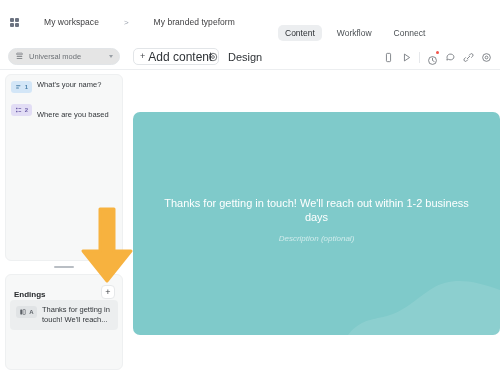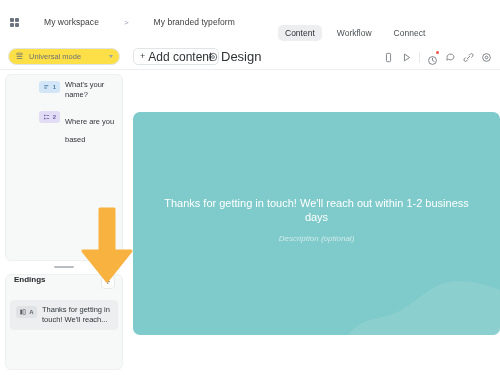--- a/index.html
+++ b/index.html
@@ -81,21 +81,21 @@
     width: 500px; height: 26px;
     border-bottom: 1px solid #eceef0;
     box-sizing: border-box;
   }
   .mode-select {
     position: absolute;
     left: 8px; top: 4px;
     width: 112px; height: 17px;
     border: 1px solid #e2e5e8;
     border-radius: 9px;
-    background: #fde047;
+    background: #e5e5e5;
     display: flex;
     align-items: center;
     padding: 0 6px;
     box-sizing: border-box;
   }
   .mode-select .label {
     font-size: 7.5px;
     color: #6d7176;
     margin-left: 5px;
     flex: 1;
@@ -127,21 +127,21 @@
   .btn-add-content .label { font-size: 12px; color: #2f3337; white-space: nowrap; }
 
   .btn-design {
     position: absolute;
     left: 203px; top: 4px;
     height: 17px;
     display: flex; align-items: center; gap: 3px;
     padding: 0 5px;
     box-sizing: border-box;
   }
-  .btn-design .label { font-size: 13px; color: #2f3337; }
+  .btn-design .label { font-size: 11px; color: #2f3337; margin-left: 7px; }
 
   .tool-icons {
     position: absolute;
     right: 8px; top: 4px;
     height: 18px;
     display: flex;
     align-items: center;
     gap: 7px;
   }
   .tool-icons .sep {
@@ -159,21 +159,20 @@
   
   .sidebar-questions {
     position: absolute;
     left: 5px; top: 74px;
     width: 118px; height: 187px;
     background: #f7f8f8;
     border: 1px solid #eef0f1;
     border-radius: 6px;
     box-sizing: border-box;
     overflow: hidden;
-    padding-left: 28px;
   }
   .q-item {
     display: flex;
     align-items: flex-start;
     padding: 5px 6px 5px 5px;
     gap: 5px;
   }
   .q-badge {
     flex: 0 0 auto;
     width: 21px; height: 12px;
@@ -213,21 +212,21 @@
     width: 118px; height: 96px;
     background: #f7f8f8;
     border: 1px solid #eef0f1;
     border-radius: 6px;
     box-sizing: border-box;
     overflow: hidden;
   }
   .endings-head {
     height: 24px;
     display: flex;
-    align-items: flex-start;
+    align-items: flex-end;
     justify-content: space-between;
     padding: 0 7px 0 8px;
     box-sizing: border-box;
   }
   .endings-title { font-size: 8px; color: #26292c; font-weight: bold; }
   .btn-add-ending {
     width: 14px; height: 14px;
     background: #ffffff;
     border: 1px solid #e6e8ea;
     border-radius: 4px;

